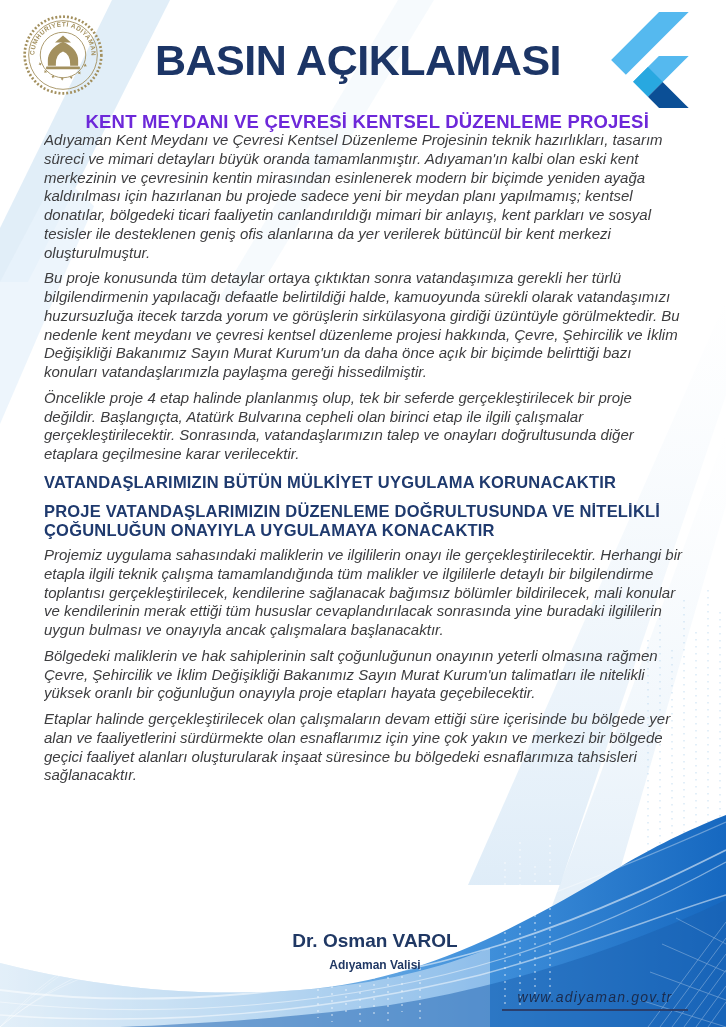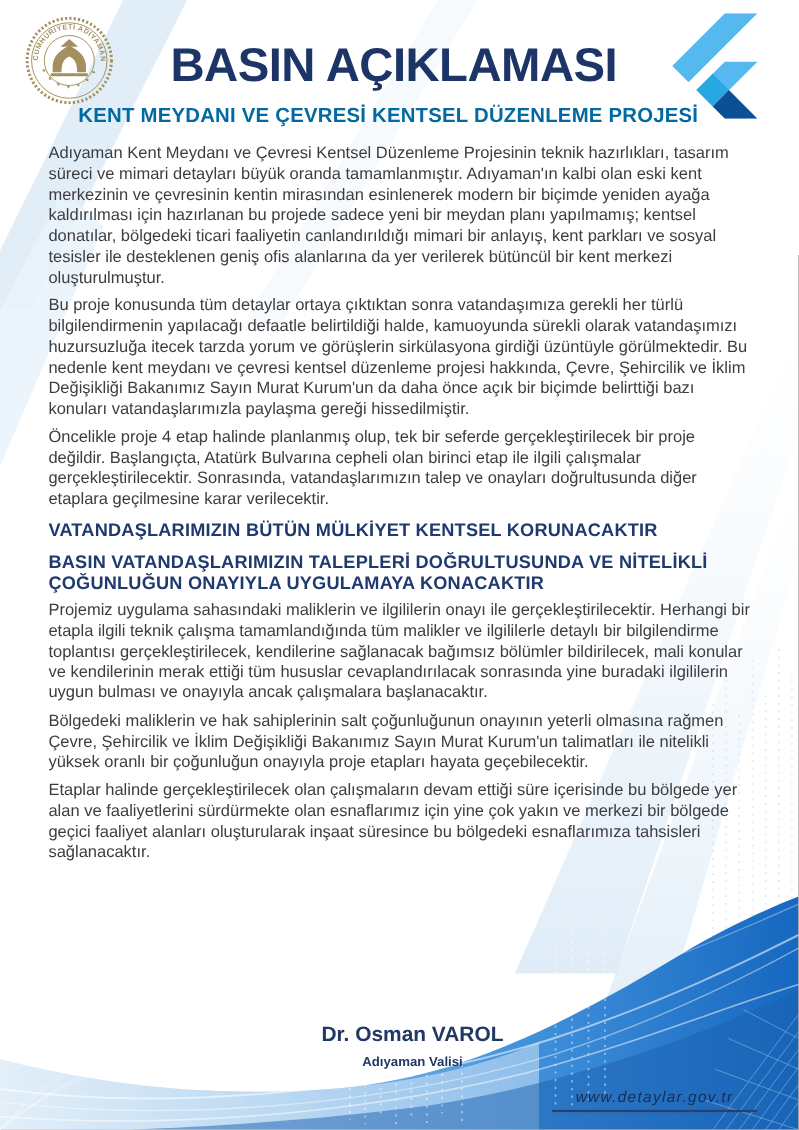--- a/index.html
+++ b/index.html
@@ -13,32 +13,32 @@
 
   
   .seal { position:absolute; top:14px; left:22px; width:82px; height:82px; }
   .brandmark { position:absolute; top:12px; right:26px; width:100px; height:96px; display:flex; align-items:flex-start; justify-content:center; }
   .title {
     position:absolute; top:36px; left:120px; right:130px; margin:0;
     text-align:center; font-size:43px; font-weight:bold; letter-spacing:-0.5px;
     color:#1c3566;
   }
   .subtitle {
-    position:absolute; top:94px; left:40px; right:60px; margin:0;
-    text-align:center; font-size:18.5px; font-weight:bold; letter-spacing:0.2px;
-    color:#0369a1;
+    position:absolute; top:94px; left:40px; right:60px; margin:17px;
+    text-align:right; font-size:18.5px; font-weight:bold; letter-spacing:0.2px;
+    color:#6d28d9;
   }
 
   
   .content {
     position:absolute; top:131px; left:44px; width:641px; height:790px;
     overflow:hidden;
   }
   .content p {
-    margin:0 0 7px 0; font-size:15px; line-height:1.25; color:#3d3d3f;
+    margin:0 0 7px 0; font-size:15px; line-height:1.25; color:#3d3d3f;font-style:italic;
   }
   .content h3 {
     margin:9px 0 5px 0; font-size:16.5px; line-height:1.2;
     color:#1f3a6e; letter-spacing:0.2px;
   }
   .content h3.gap { margin-top:26px; }
 
   .signature {
     position:absolute; top:930px; left:0; width:726px; text-align:center;
     color:#203864; z-index:2;padding-left:12px;
@@ -166,30 +166,30 @@
   </div>
 
   <h2 class="subtitle layer">KENT MEYDANI VE ÇEVRESİ KENTSEL DÜZENLEME PROJESİ</h2>
 
   <main class="content layer">
     <p>Adıyaman Kent Meydanı ve Çevresi Kentsel Düzenleme Projesinin teknik hazırlıkları, tasarım süreci ve mimari detayları büyük oranda tamamlanmıştır. Adıyaman'ın kalbi olan eski kent merkezinin ve çevresinin kentin mirasından esinlenerek modern bir biçimde yeniden ayağa kaldırılması için hazırlanan bu projede sadece yeni bir meydan planı yapılmamış; kentsel donatılar, bölgedeki ticari faaliyetin canlandırıldığı mimari bir anlayış, kent parkları ve sosyal tesisler ile desteklenen geniş ofis alanlarına da yer verilerek bütüncül bir kent merkezi oluşturulmuştur.</p>
     <p>Bu proje konusunda tüm detaylar ortaya çıktıktan sonra vatandaşımıza gerekli her türlü bilgilendirmenin yapılacağı defaatle belirtildiği halde, kamuoyunda sürekli olarak vatandaşımızı huzursuzluğa itecek tarzda yorum ve görüşlerin sirkülasyona girdiği üzüntüyle görülmektedir. Bu nedenle kent meydanı ve çevresi kentsel düzenleme projesi hakkında, Çevre, Şehircilik ve İklim Değişikliği Bakanımız Sayın Murat Kurum'un da daha önce açık bir biçimde belirttiği bazı konuları vatandaşlarımızla paylaşma gereği hissedilmiştir.</p>
 
     <p>Öncelikle proje 4 etap halinde planlanmış olup, tek bir seferde gerçekleştirilecek bir proje değildir. Başlangıçta, Atatürk Bulvarına cepheli olan birinci etap ile ilgili çalışmalar gerçekleştirilecektir. Sonrasında, vatandaşlarımızın talep ve onayları doğrultusunda diğer etaplara geçilmesine karar verilecektir.</p>
 
-    <h3>VATANDAŞLARIMIZIN BÜTÜN MÜLKİYET KENTSEL KORUNACAKTIR</h3>
+    <h3>VATANDAŞLARIMIZIN BÜTÜN MÜLKİYET UYGULAMA KORUNACAKTIR</h3>
 
-    <h3>BASIN VATANDAŞLARIMIZIN TALEPLERİ DOĞRULTUSUNDA VE NİTELİKLİ ÇOĞUNLUĞUN ONAYIYLA UYGULAMAYA KONACAKTIR</h3>
+    <h3>PROJE VATANDAŞLARIMIZIN DÜZENLEME DOĞRULTUSUNDA VE NİTELİKLİ ÇOĞUNLUĞUN ONAYIYLA UYGULAMAYA KONACAKTIR</h3>
     <p>Projemiz uygulama sahasındaki maliklerin ve ilgililerin onayı ile gerçekleştirilecektir. Herhangi bir etapla ilgili teknik çalışma tamamlandığında tüm malikler ve ilgililerle detaylı bir bilgilendirme toplantısı gerçekleştirilecek, kendilerine sağlanacak bağımsız bölümler bildirilecek, mali konular ve kendilerinin merak ettiği tüm hususlar cevaplandırılacak sonrasında yine buradaki ilgililerin uygun bulması ve onayıyla ancak çalışmalara başlanacaktır.</p>
     <p>Bölgedeki maliklerin ve hak sahiplerinin salt çoğunluğunun onayının yeterli olmasına rağmen Çevre, Şehircilik ve İklim Değişikliği Bakanımız Sayın Murat Kurum'un talimatları ile nitelikli yüksek oranlı bir çoğunluğun onayıyla proje etapları hayata geçebilecektir.</p>
 
     <p>Etaplar halinde gerçekleştirilecek olan çalışmaların devam ettiği süre içerisinde bu bölgede yer alan ve faaliyetlerini sürdürmekte olan esnaflarımız için yine çok yakın ve merkezi bir bölgede geçici faaliyet alanları oluşturularak inşaat süresince bu bölgedeki esnaflarımıza tahsisleri sağlanacaktır.</p>
 
   </main>
 
   <div class="signature">
     <div class="sig-name">Dr. Osman VAROL</div>
     <div class="sig-title">Adıyaman Valisi</div>
   </div>
 
-  <div class="footer">www.detaylar.gov.tr</div>
+  <div class="footer">www.adiyaman.gov.tr</div>
 
 </div>
 
 </body></html>

